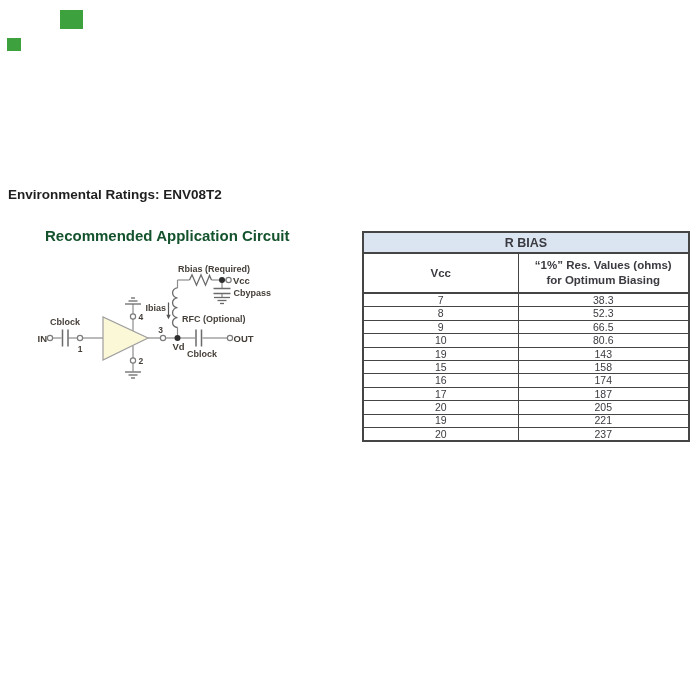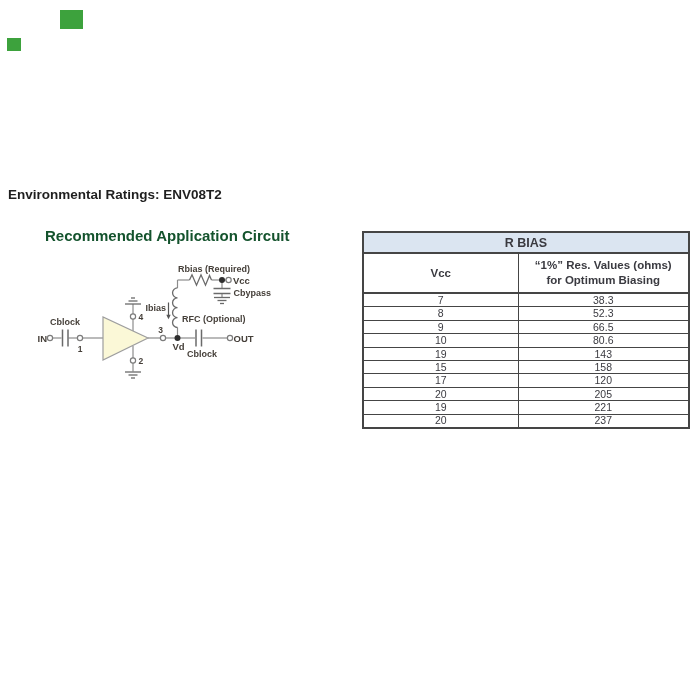--- a/index.html
+++ b/index.html
@@ -169,22 +169,26 @@
         </tr>
       <tr class="data-row">
           <td>19</td>
           <td>143</td>
         </tr>
       <tr class="data-row">
           <td>15</td>
           <td>158</td>
         </tr>
       <tr class="data-row">
+          <td>16</td>
+          <td>174</td>
+        </tr>
+      <tr class="data-row">
           <td>17</td>
-          <td>120</td>
+          <td>187</td>
         </tr>
       <tr class="data-row">
           <td>20</td>
           <td>205</td>
         </tr>
       <tr class="data-row">
           <td>19</td>
           <td>221</td>
         </tr>
       <tr class="data-row">

